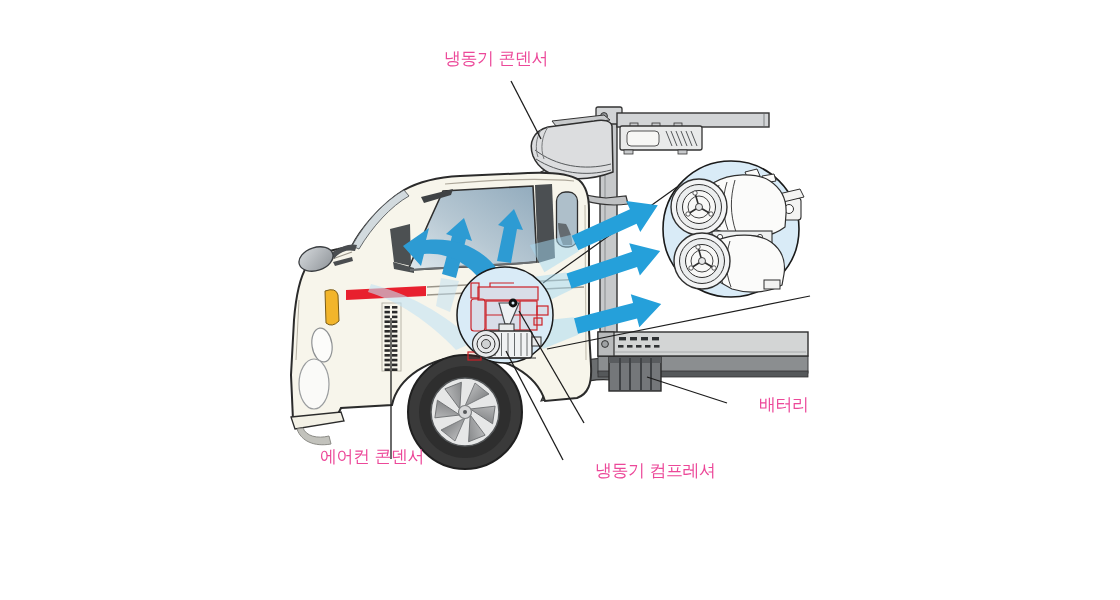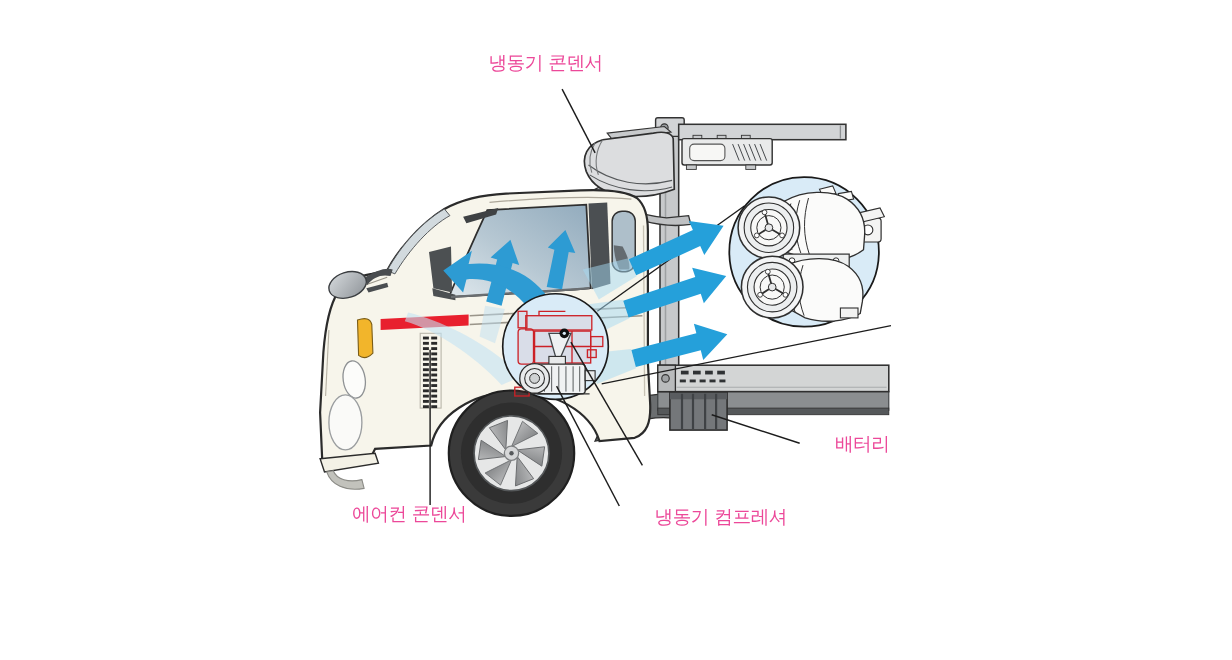--- a/index.html
+++ b/index.html
@@ -9,21 +9,21 @@
   }
   .stage svg { position:absolute; left:0; top:0; }
   .label {
     position:absolute; font-size:17px; font-weight:500; color:#ec4899;
     white-space:nowrap; letter-spacing:-0.5px; line-height:1.1;
   }
   .lbl-ref-cond   { left:444px; top:49px;  }
   .lbl-battery    { left:735px; top:395px;margin-left:24px; }
   .lbl-ac-comp    { left:564px; top:422px; }
   .lbl-ref-comp   { left:556px; top:461px;margin-left:39px; }
-  .lbl-ac-cond    { left:320px; top:459px; }
+  .lbl-ac-cond    { left:320px; top:447px; }
 </style>
 </head>
 <body>
 
 <div class="stage">
 <svg width="1120" height="600" viewBox="0 0 1120 600">
   <defs>
     <linearGradient id="winGrad" x1="0" y1="1" x2="1" y2="0">
       <stop offset="0" stop-color="#dfe8ed"></stop>
       <stop offset="0.45" stop-color="#b7c8d3"></stop>

